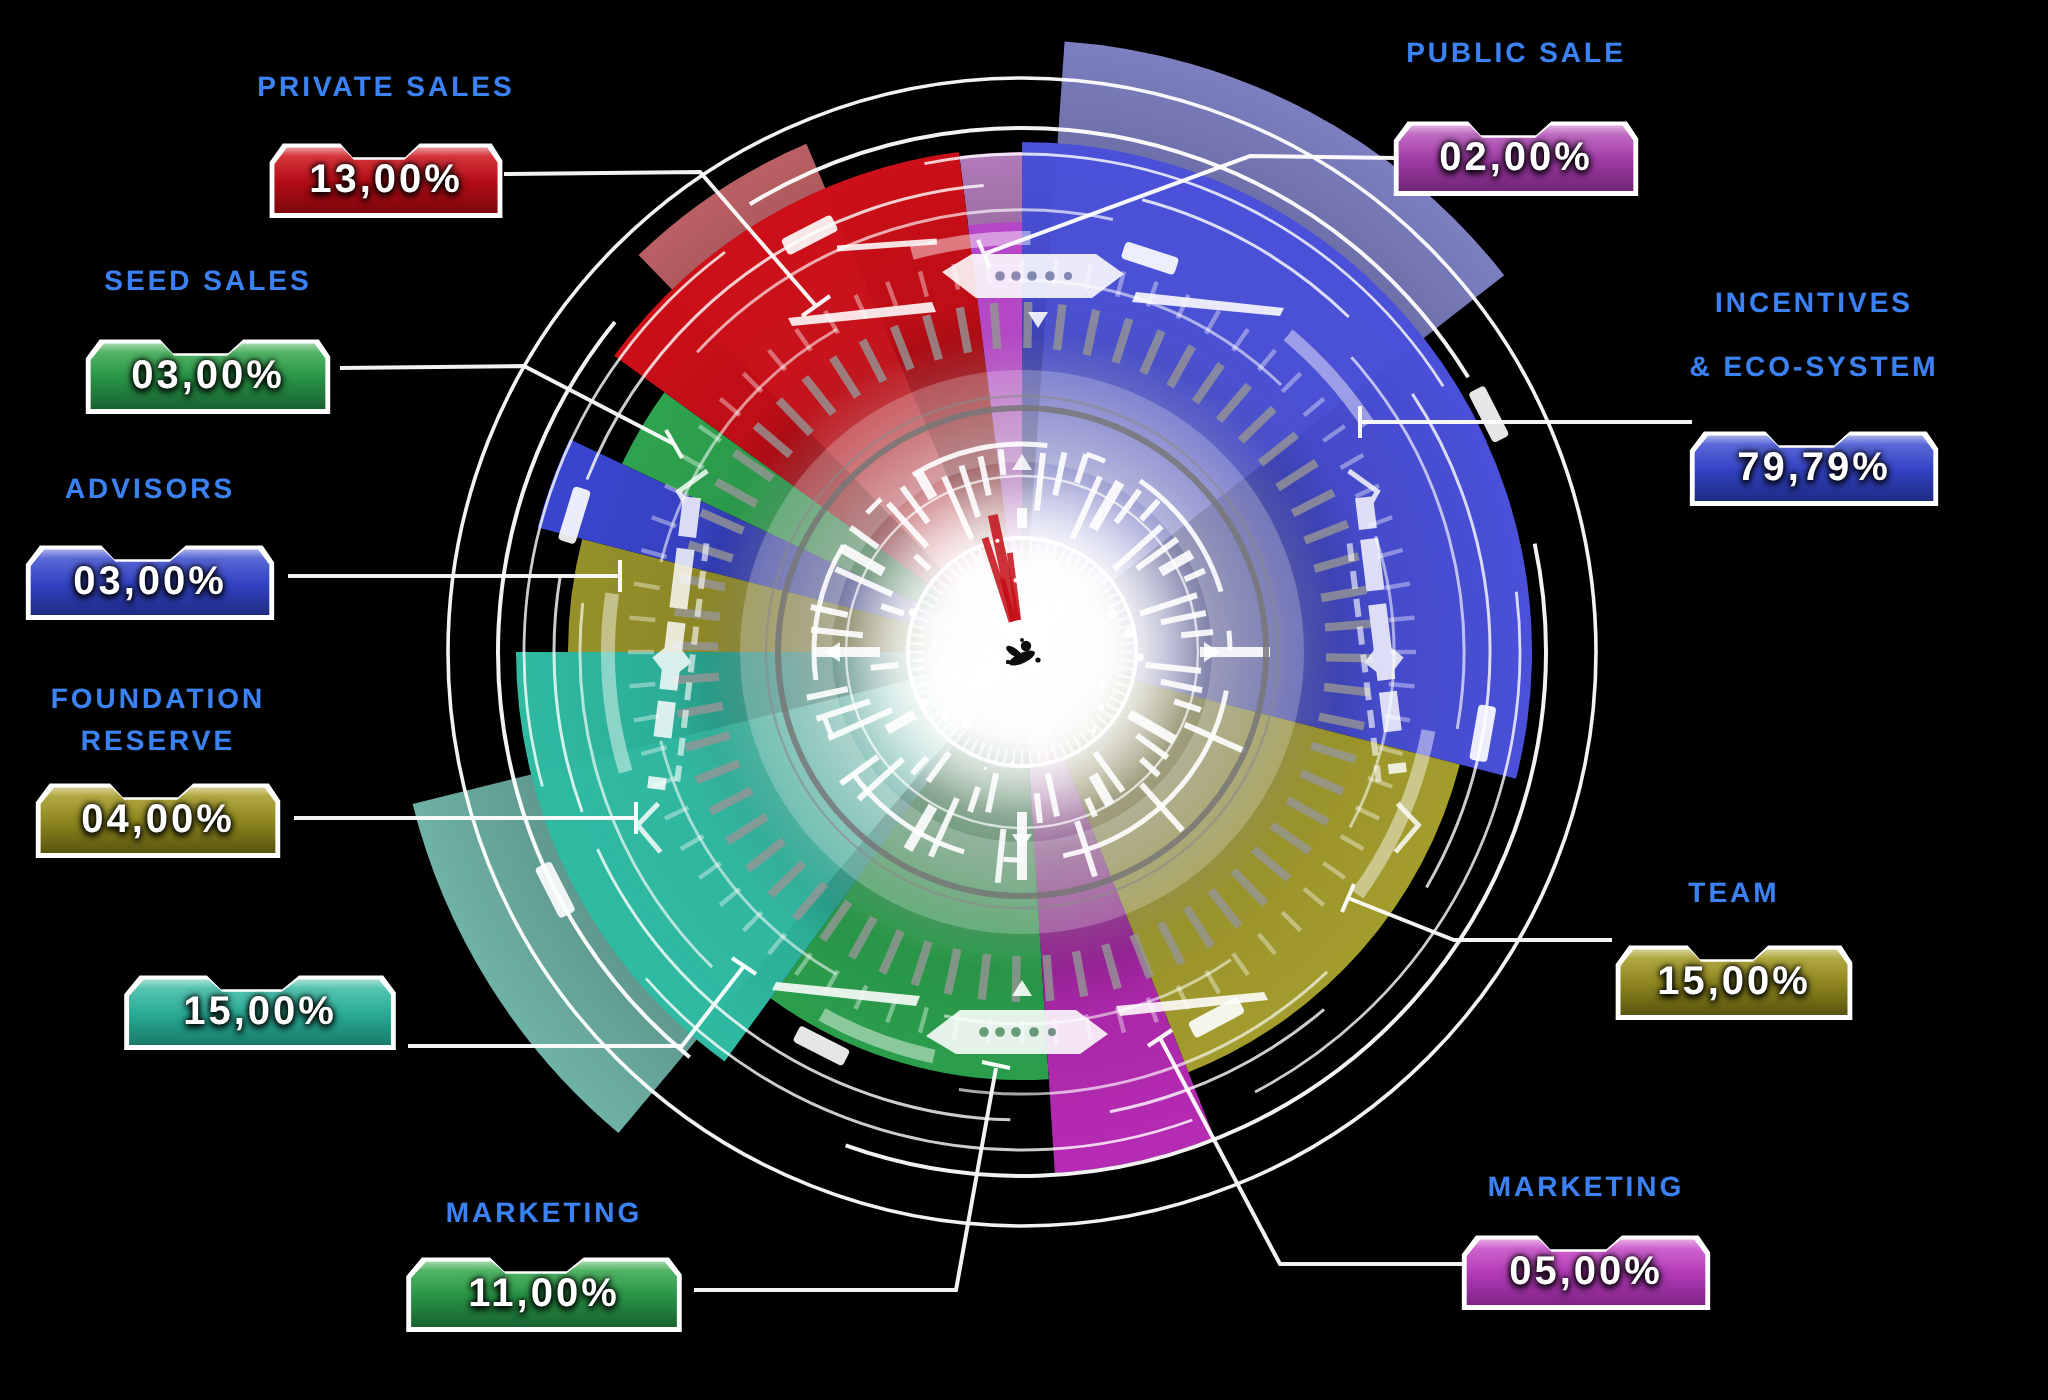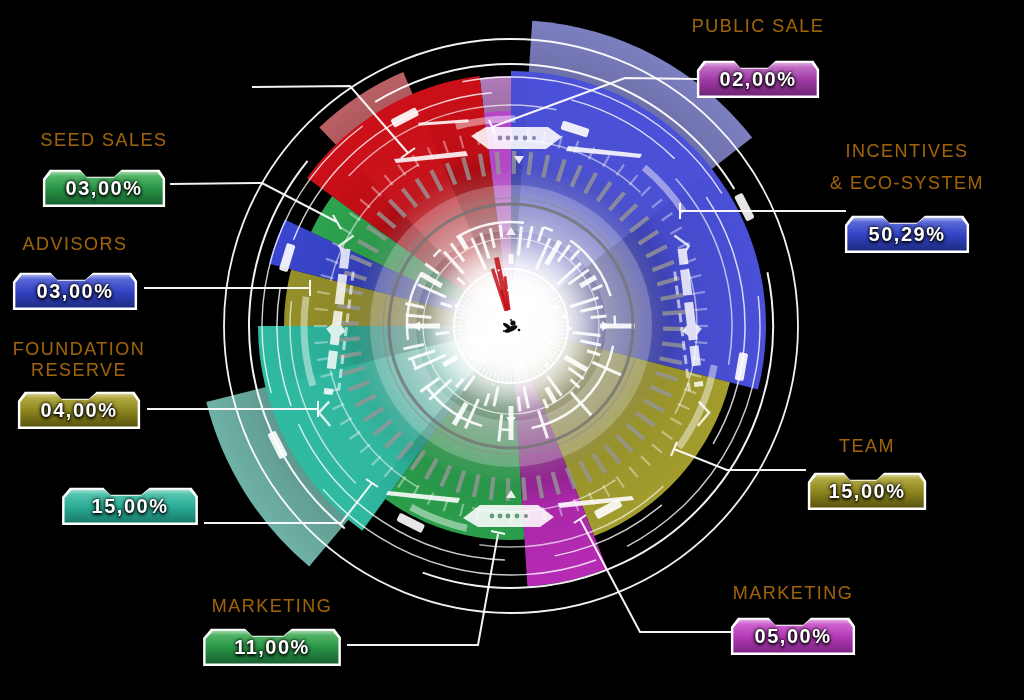--- a/index.html
+++ b/index.html
@@ -1,20 +1,20 @@
 <!DOCTYPE html>
 <html><head>
 <meta charset="utf-8">
 <style>
   html,body{margin:0;padding:0;background:#000;}
   #stage{position:relative;width:1024px;height:700px;background:#000;overflow:hidden;
          font-family:"Liberation Sans",sans-serif;}
   #chart-svg{position:absolute;left:0;top:0;}
   .callout{position:absolute;display:flex;flex-direction:column;align-items:center;z-index:5;}
-  .co-label{color:#a16207;font-weight:normal;font-size:18px;letter-spacing:1.5px;line-height:21px;
+  .co-label{color:#3b82f6;font-weight:bold;font-size:14px;letter-spacing:1.5px;line-height:21px;
             text-align:center;white-space:nowrap;
             text-shadow:0 0 3px #000,0 0 6px #000,1px 1px 2px #000,0 0 1px rgba(255,255,255,.4);}
   .badge-outline{padding:2.5px;background:#fff;width:100%;box-sizing:border-box;
       clip-path:polygon(1.5% 100%,1.5% 32%,7% 9%,31% 9%,36% 26%,58% 26%,64% 9%,94% 9%,98.5% 30%,98.5% 100%);
       filter:drop-shadow(0 0 1.5px rgba(255,255,255,.9)) drop-shadow(1px 3px 3px rgba(0,0,0,.9));}
   .badge-fill{height:36px;display:flex;align-items:center;justify-content:center;
       clip-path:polygon(1.5% 100%,1.5% 32%,7% 9%,31% 9%,36% 26%,58% 26%,64% 9%,94% 9%,98.5% 30%,98.5% 100%);}
   .badge-text{color:#fff;font-weight:bold;font-size:20px;letter-spacing:1.5px;padding-top:4px;
       text-shadow:0 0 4px #000,0 0 2px #000,0 2px 3px rgba(0,0,0,.85);}
   .c-red    {background:linear-gradient(180deg,#f0d8d8 0%,#d8353c 20%,#b30d16 55%,#7c060c 100%);}
@@ -583,20 +583,28 @@
       <line x1="671" y1="456" x2="677" y2="442"></line>
       <polyline points="204,523 341,523 372,483"></polyline>
       <line x1="366" y1="479" x2="378" y2="487"></line>
       <polyline points="731,632 640,632 580,519"></polyline>
       <line x1="574" y1="523" x2="586" y2="515"></line>
       <polyline points="347,645 478,645 498,534"></polyline>
       <line x1="491" y1="531" x2="505" y2="534"></line>
     </g>
   </svg>
 
+  <div class="callout" style="left:133px;top:33px;width:120px;">
+    <div class="co-label">PRIVATE SALES</div>
+    <div class="badge-outline" style="margin-top:14px;">
+      <div class="badge-fill c-red">
+          <span class="badge-text">13,00%</span>
+        </div>
+    </div>
+  </div>
 
   <div class="callout" style="left:695px;top:16px;width:126px;">
     <div class="co-label">PUBLIC SALE</div>
     <div class="badge-outline" style="margin-top:20px;">
       <div class="badge-fill c-purple">
           <span class="badge-text">02,00%</span>
         </div>
     </div>
   </div>
 
@@ -607,21 +615,21 @@
           <span class="badge-text">03,00%</span>
         </div>
     </div>
   </div>
 
   <div class="callout" style="left:843px;top:141px;width:128px;gap:11px;">
     <div class="co-label">INCENTIVES</div>
     <div class="co-label">&amp; ECO-SYSTEM</div>
     <div class="badge-outline" style="margin-top:7px;">
       <div class="badge-fill c-blue">
-          <span class="badge-text">50,29%</span>
+          <span class="badge-text">79,79%</span>
         </div>
     </div>
   </div>
 
   <div class="callout" style="left:11px;top:234px;width:128px;">
     <div class="co-label">ADVISORS</div>
     <div class="badge-outline" style="margin-top:14px;">
       <div class="badge-fill c-blue">
           <span class="badge-text">03,00%</span>
         </div>

